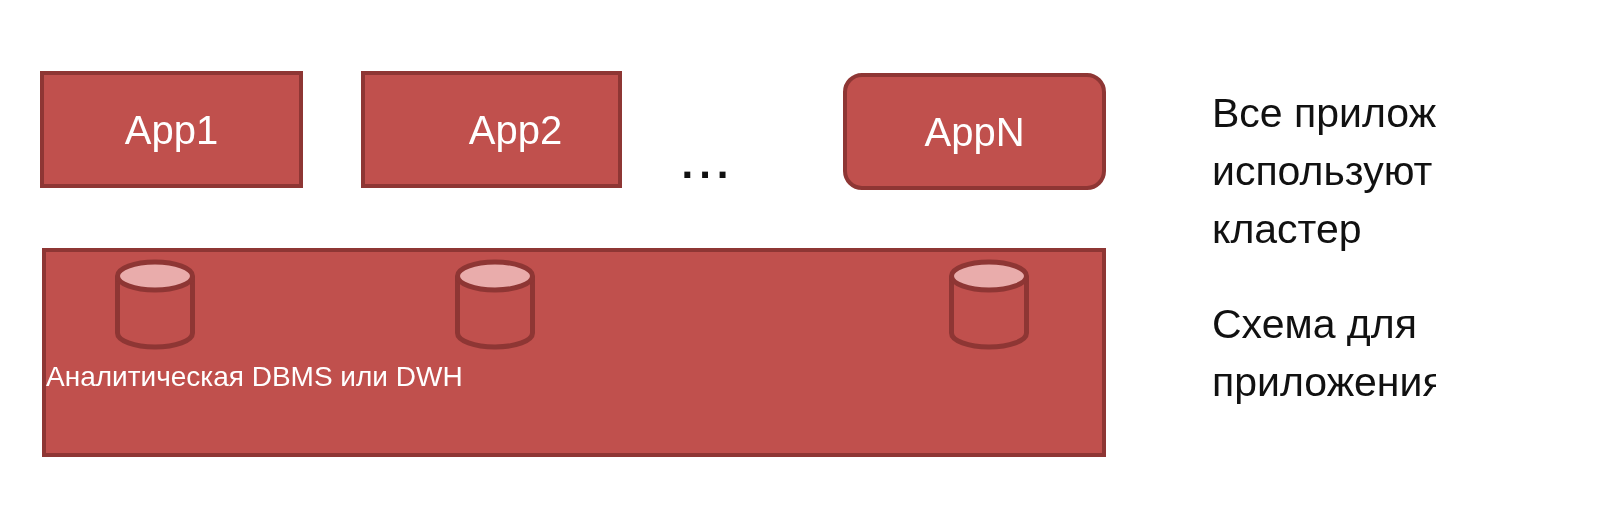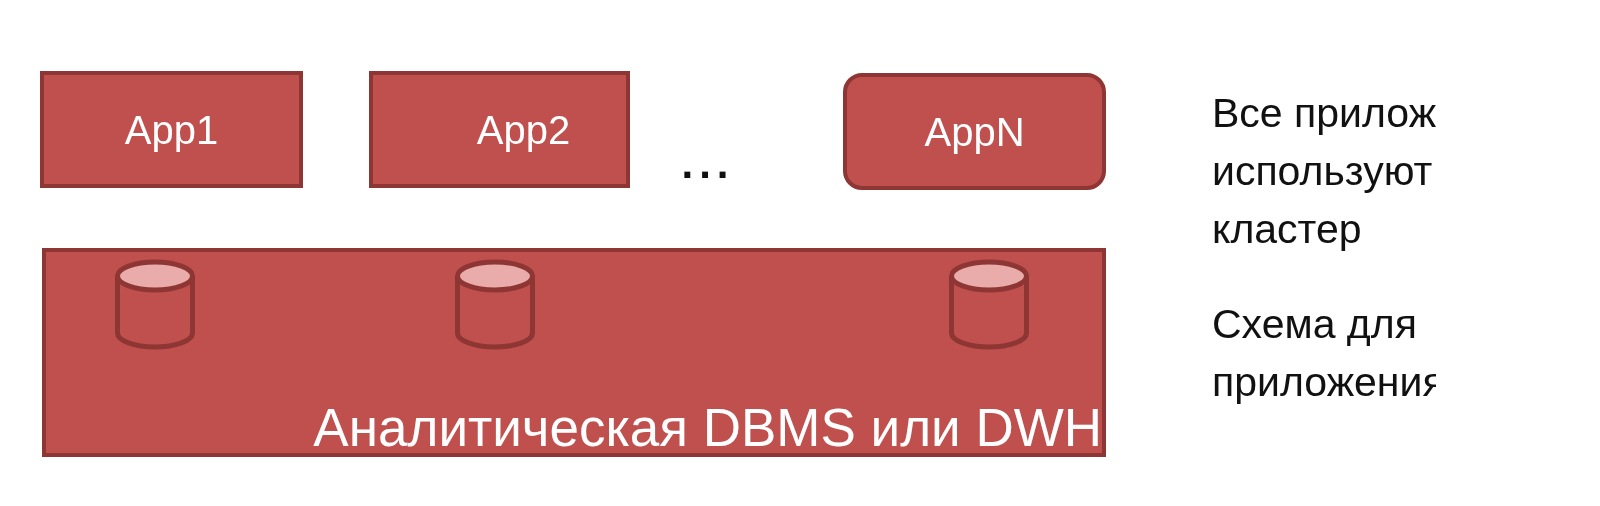--- a/index.html
+++ b/index.html
@@ -25,46 +25,45 @@
     background:var(--shape-fill);
     border:4px solid var(--shape-stroke);
     display:flex;align-items:center;justify-content:center;
   }
   .app-box .label{
     color:var(--box-label);
     font-size:40px;
     line-height:1;
   }
   #app1{left:40px;top:71px;}
-  #app2{left:369px;top:71px;width:261px;padding-left:48px;}
+  #app2{left:361px;top:71px;width:261px;padding-left:48px;}
   #appN{left:843px;top:73px;border-radius:19px;}
   .dots{
     position:absolute;
     left:668px;top:143px;width:80px;
     text-align:center;
     font-size:42px;font-weight:700;
     letter-spacing:6px;
     color:var(--caption-text);
     line-height:1;
   }
   .cluster-box{
     position:absolute;
     left:42px;top:248px;
     width:1064px;height:209px;
     background:var(--shape-fill);
     border:4px solid var(--shape-stroke);
   }
   .cluster-label{
     position:absolute;
     left:0;right:0;top:108px;
-    text-align:right;
+    text-align:left;
     color:var(--box-label);
-    font-size:53px;
+    font-size:28px;
     line-height:1.2;
-    margin-top:36px;
   }
   .cyl{
     position:absolute;
     width:84px;height:93px;
     top:7px; 
   }
   #cyl1{left:67px;}   
   #cyl2{left:407px;}  
   #cyl3{left:901px;}  
   .cyl-body{fill:var(--shape-fill);stroke:var(--shape-stroke);stroke-width:5;}

